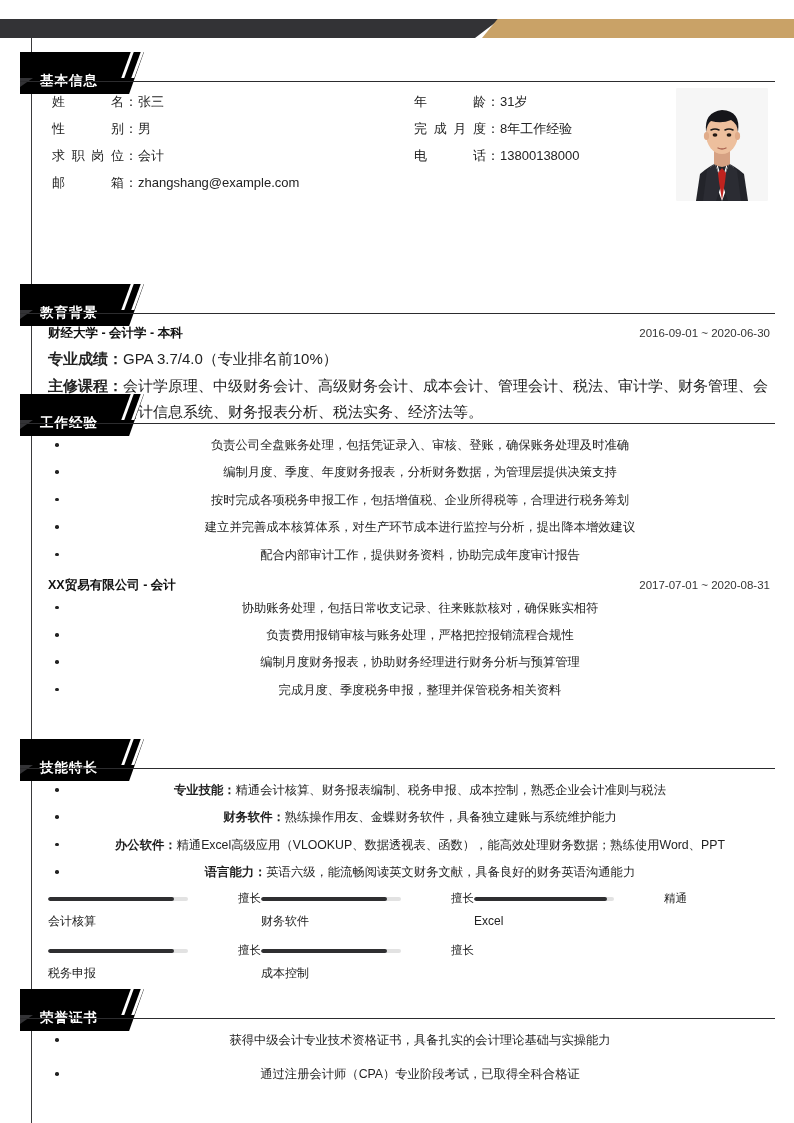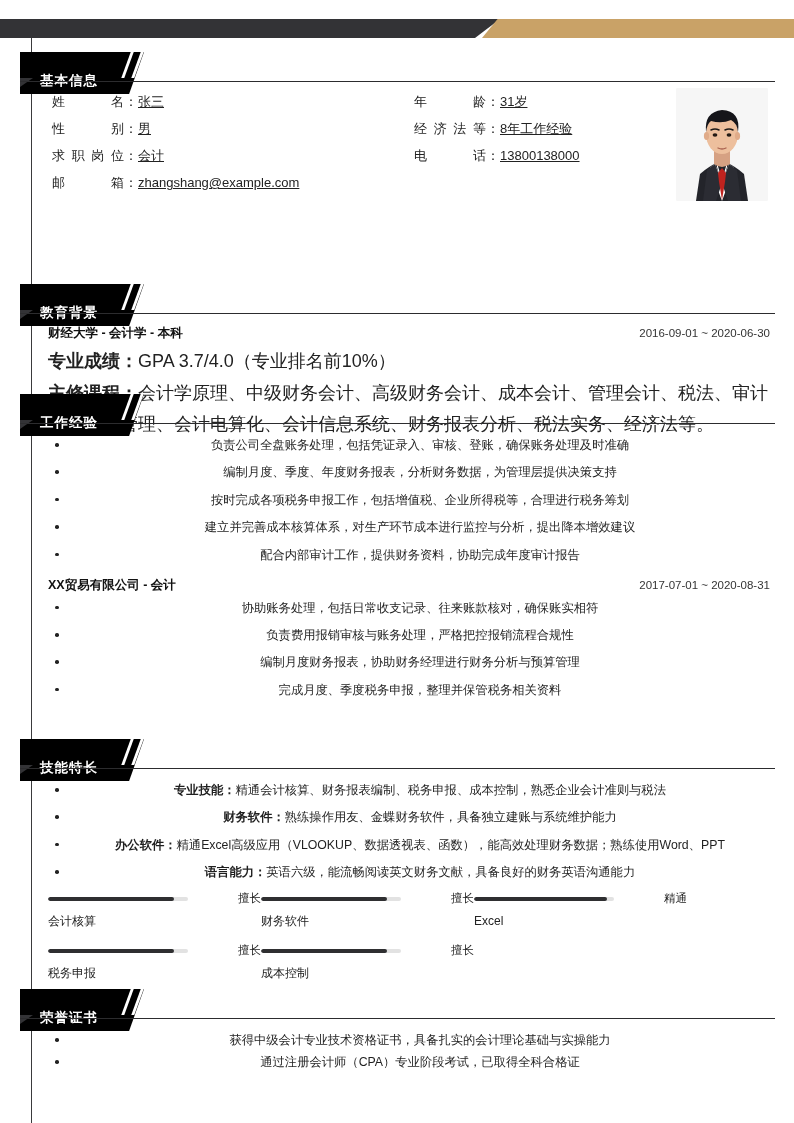--- a/index.html
+++ b/index.html
@@ -143,21 +143,21 @@
     text-align-last: justify;
     text-justify: distribute-all-lines;
     color: #222;
     flex: 0 0 auto;
   }
   .info-colon {
     width: 14px;
     flex: 0 0 auto;
     text-align: center;
   }
-  .info-value { color: #222; text-decoration: underline; }
+  .info-value { color: #222; }
 
   .photo {
     position: absolute;
     left: 628px;
     top: -4px;
     width: 92px;
     height: 113px;
     border-radius: 2px;
     overflow: hidden;
     background: #f4f4f4;
@@ -166,21 +166,21 @@
   
   .entry-head {
     display: flex;
     justify-content: space-between;
     align-items: baseline;
     font-size: 12.5px;
     margin-bottom: 3px;
   }
   .entry-title { font-weight: 700; color: #111; }
   .entry-date  { color: #333; font-size: 11.5px; }
-  .entry-meta  { font-size: 18px; line-height: 1.75; }
+  .entry-meta  { font-size: 15px; line-height: 1.75; }
   .entry-meta b { font-weight: 700; }
 
   ul.bullets {
     list-style: none;
     margin: 2px 0 0 0;
     padding: 0;
   }
   ul.bullets li {
     position: relative;
     padding-left: 22px;
@@ -290,21 +290,21 @@
         </div>
       </div>
 
       <div class="info-col right">
         <div class="info-row">
           <span class="info-label">年龄</span>
           <span class="info-colon">：</span>
           <span class="info-value">31岁</span>
         </div>
         <div class="info-row">
-          <span class="info-label">经济法等</span>
+          <span class="info-label">完成月度</span>
           <span class="info-colon">：</span>
           <span class="info-value">8年工作经验</span>
         </div>
         <div class="info-row">
           <span class="info-label">电话</span>
           <span class="info-colon">：</span>
           <span class="info-value">13800138000</span>
         </div>
       </div>
 
@@ -488,18 +488,18 @@
     </div>
     <div class="sec-notch"></div>
     <div class="sec-stripes" style="left:100px;">
       <div class="stripe" style="left:6px;"></div>
       <div class="stripe" style="left:16px;"></div>
     </div>
     <div class="sec-rule"></div>
   </div>
   <div class="sec-body">
     <ul class="bullets" style="line-height:1.6;">
-      <li style="margin-bottom:4px;">获得中级会计专业技术资格证书，具备扎实的会计理论基础与实操能力</li>
+      <li style="margin-bottom:16px;">获得中级会计专业技术资格证书，具备扎实的会计理论基础与实操能力</li>
       <li style="margin-bottom:13px;">通过注册会计师（CPA）专业阶段考试，已取得全科合格证</li>
     </ul>
 
   </div>
 </div>
 
 </body></html>

